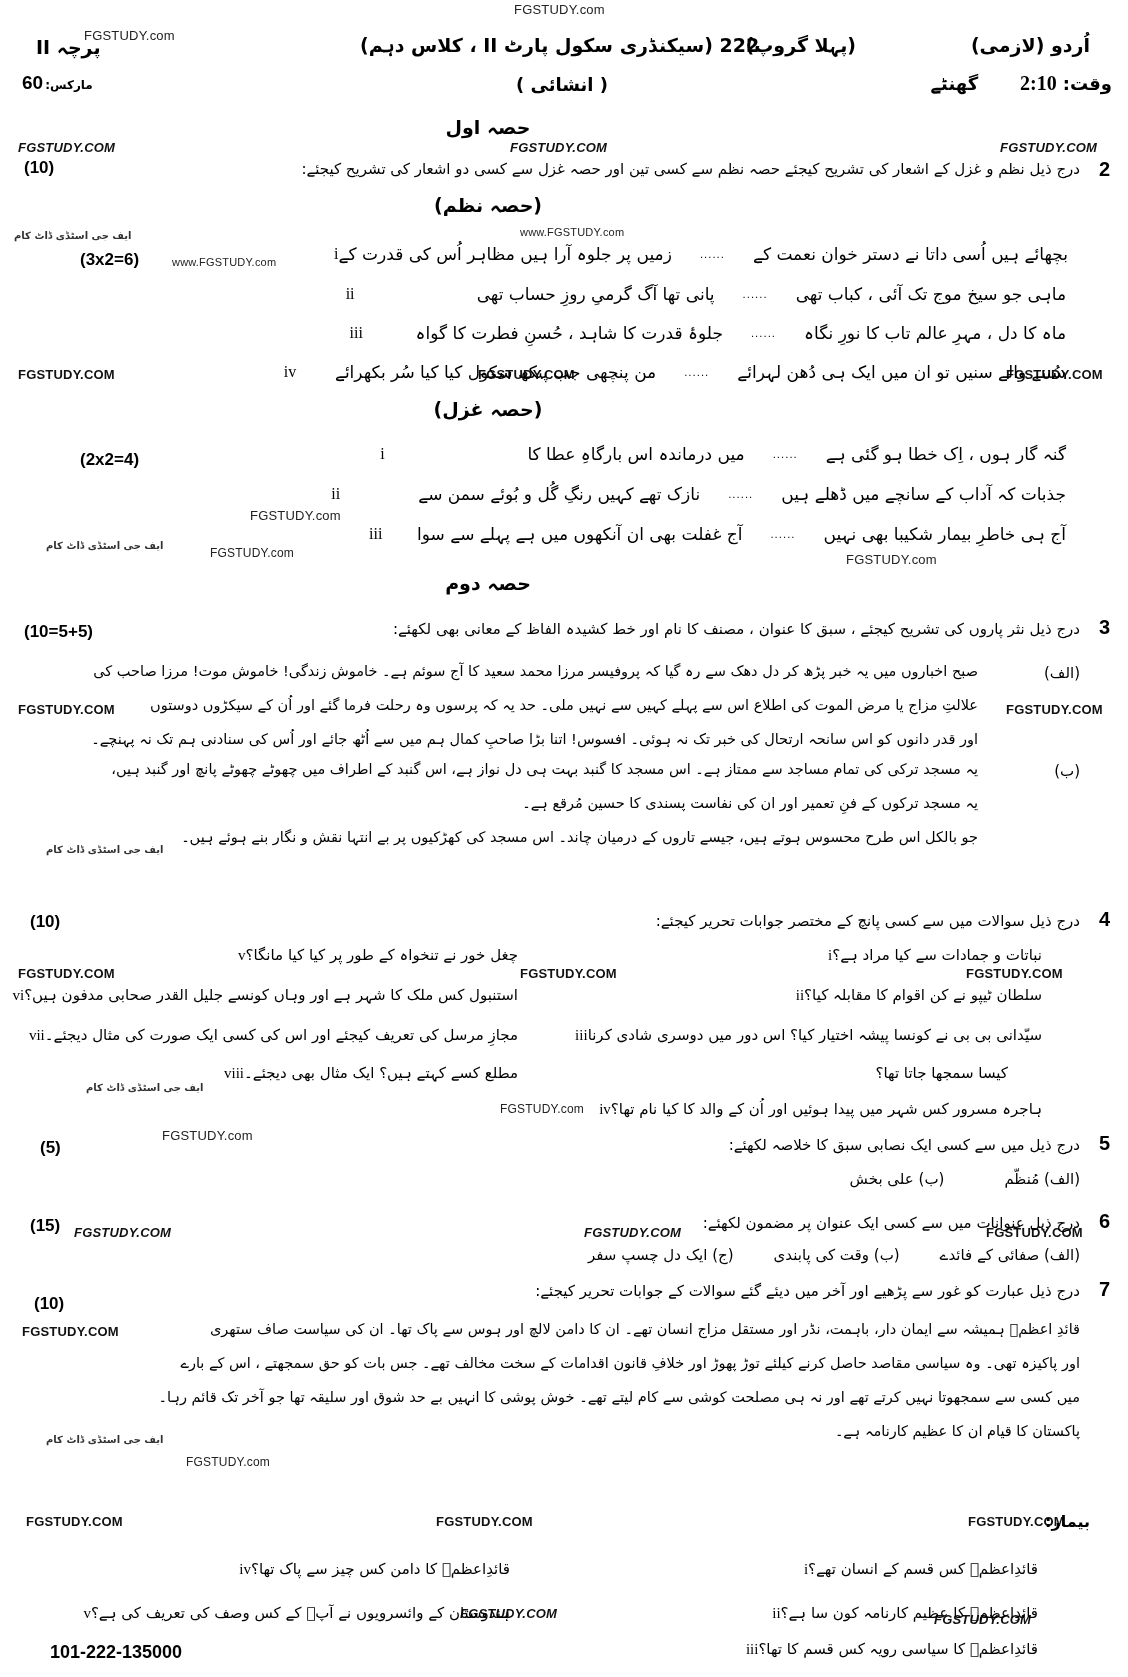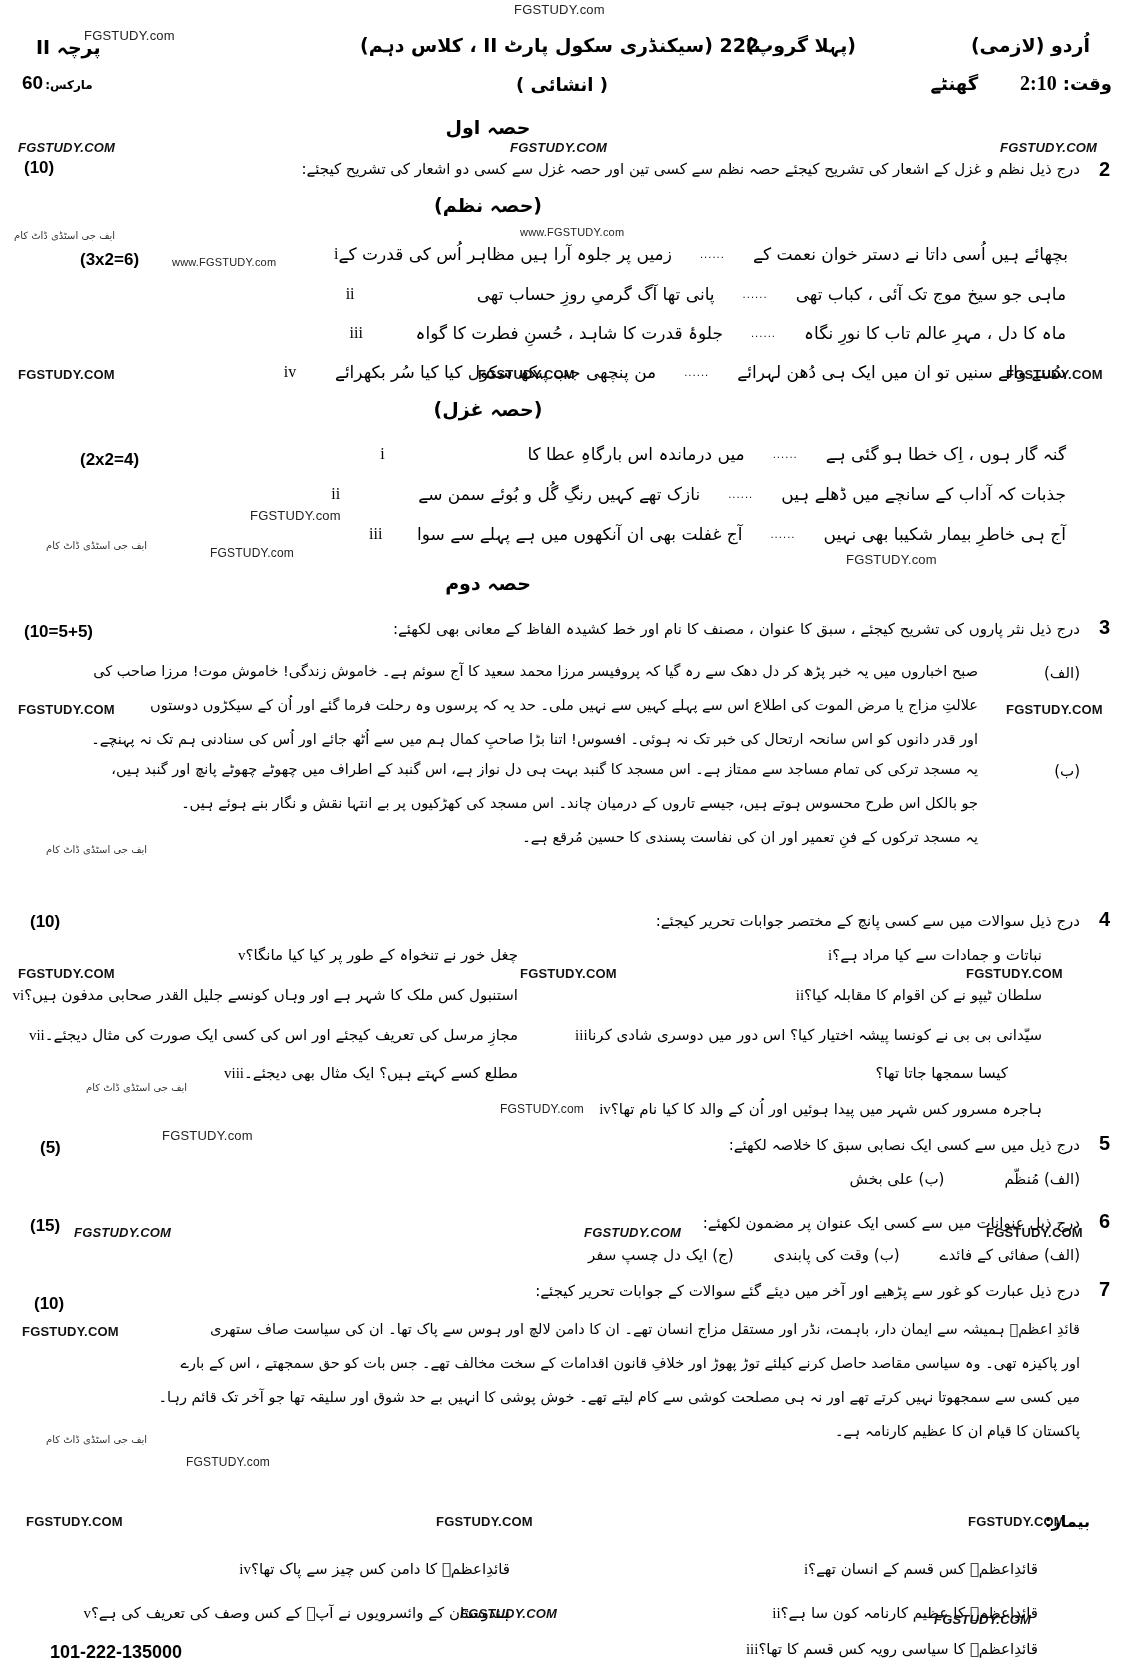--- a/index.html
+++ b/index.html
@@ -1,20 +1,20 @@
 <!DOCTYPE html>
 <html><head>
 <meta charset="utf-8">
 <style>
   html,body{margin:0;padding:0;background:#ffffff;}
   body{width:1128px;height:1677px;position:relative;overflow:hidden;color:#000;font-family:"DejaVu Sans","Liberation Sans",sans-serif;}
   .abs{position:absolute;}
   .wm{position:absolute;font-family:"Liberation Sans",sans-serif;font-size:13px;color:#222;letter-spacing:0.2px;}
   .wm.b{font-weight:bold;font-size:13px;color:#111;}
-  .wm-ur{position:absolute;font-family:"DejaVu Sans",sans-serif;font-size:10px;color:#333;direction:rtl;}
+  .wm-ur{position:absolute;font-family:"DejaVu Sans",sans-serif;font-size:10px;color:#333;direction:rtl;font-weight:bold;}
   .ur{font-family:"DejaVu Sans",sans-serif;direction:rtl;unicode-bidi:plaintext;white-space:nowrap;}
   .ser{font-family:"Liberation Serif","DejaVu Serif",serif;}
   .marks{position:absolute;font-family:"Liberation Sans",sans-serif;font-weight:bold;font-size:17px;}
   .qnum{position:absolute;font-family:"Liberation Sans",sans-serif;font-weight:bold;font-size:20px;}
   .rnum{font-family:"Liberation Serif",serif;font-size:16px;margin-left:10px;}
   .verse{position:absolute;display:flex;flex-direction:row-reverse;align-items:center;font-size:17px;}
   .verse .dots{margin:0 28px;font-size:10px;letter-spacing:1px;}
   .heading{position:absolute;left:0;width:976px;text-align:center;font-size:19px;font-weight:bold;}
   .para{position:absolute;right:80px;direction:rtl;text-align:justify;font-size:16px;line-height:34px;font-family:"DejaVu Sans",sans-serif;}
   .pline{display:block;white-space:nowrap;}
@@ -141,22 +141,22 @@
 <div class="abs ur" style="right:48px;top:664px;font-size:15px;">(الف)</div>
 <div class="para" style="top:654px;right:150px;width:800px;font-size:14.5px;">
   <span class="pline">صبح اخباروں میں یہ خبر پڑھ کر دل دھک سے رہ گیا کہ پروفیسر مرزا محمد سعید کا آج سوئم ہے۔ خاموش زندگی! خاموش موت! مرزا صاحب کی</span>
   <span class="pline">علالتِ مزاج یا مرض الموت کی اطلاع اس سے پہلے کہیں سے نہیں ملی۔ حد یہ کہ پرسوں وہ رحلت فرما گئے اور اُن کے سیکڑوں دوستوں</span>
   <span class="pline">اور قدر دانوں کو اس سانحہ ارتحال کی خبر تک نہ ہوئی۔ افسوس! اتنا بڑا صاحبِ کمال ہم میں سے اُٹھ جائے اور اُس کی سنادنی ہم تک نہ پہنچے۔</span>
 </div>
 
 <div class="abs ur" style="right:48px;top:762px;font-size:15px;">(ب)</div>
 <div class="para" style="top:752px;right:150px;width:800px;font-size:14.5px;">
   <span class="pline">یہ مسجد ترکی کی تمام مساجد سے ممتاز ہے۔ اس مسجد کا گنبد بہت ہی دل نواز ہے، اس گنبد کے اطراف میں چھوٹے چھوٹے پانچ اور گنبد ہیں،</span>
+  <span class="pline">یہ مسجد ترکوں کے فنِ تعمیر اور ان کی نفاست پسندی کا حسین مُرقع ہے۔</span>
   <span class="pline">جو بالکل اس طرح محسوس ہوتے ہیں، جیسے تاروں کے درمیان چاند۔ اس مسجد کی کھڑکیوں پر بے انتہا نقش و نگار بنے ہوئے ہیں۔</span>
-  <span class="pline">یہ مسجد ترکوں کے فنِ تعمیر اور ان کی نفاست پسندی کا حسین مُرقع ہے۔</span>
 </div>
 
 <div class="qnum" style="right:18px;top:908px;">4</div>
 <div class="abs ur" style="right:48px;top:912px;font-size:15px;">درج ذیل سوالات میں سے کسی پانچ کے مختصر جوابات تحریر کیجئے:</div>
 <div class="marks" style="left:30px;top:912px;">(10)</div>
 
 <div class="q4item ur" style="right:86px;top:946px;">
   <span class="rnum">i</span>
   <span>نباتات و جمادات سے کیا مراد ہے؟</span>
 </div>

